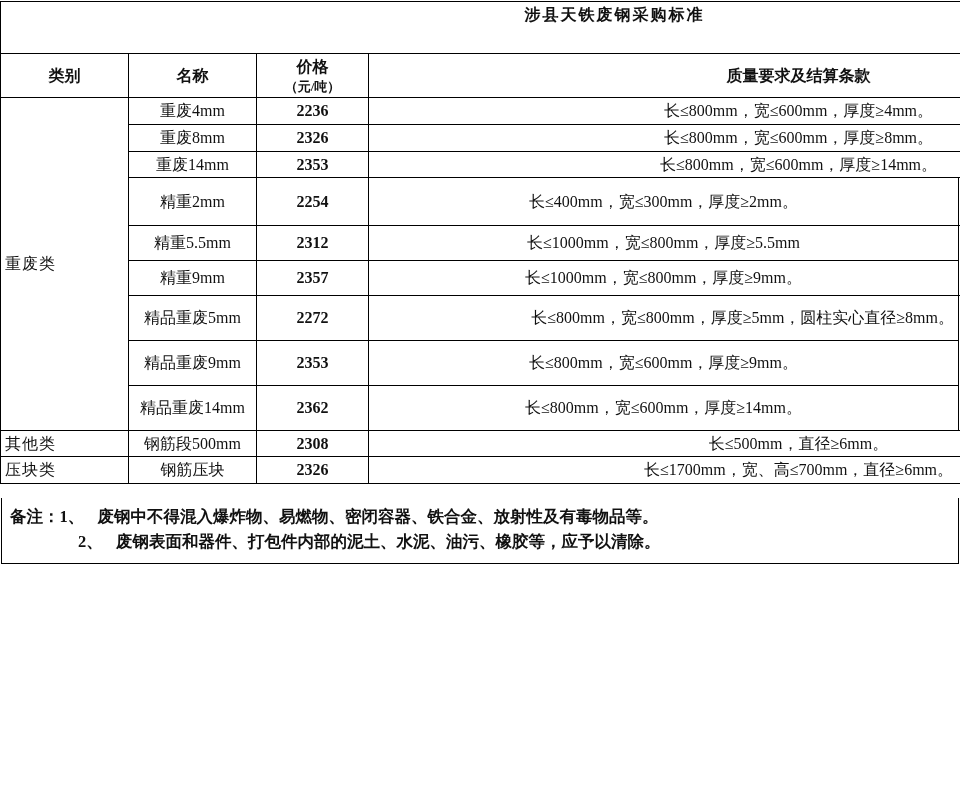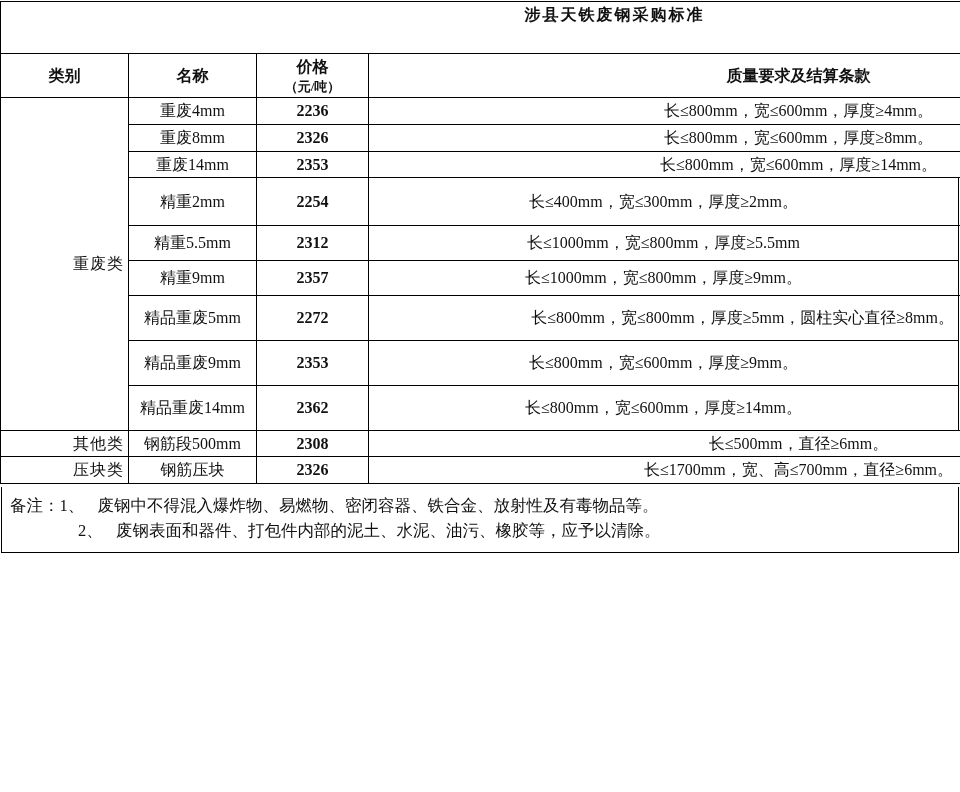--- a/index.html
+++ b/index.html
@@ -56,21 +56,21 @@
     font-weight: bold;
     font-size: 19px;
     padding: 6px 2px;
   }
   .hdr .sub {
     display: block;
     font-size: 13px;
     font-weight: bold;
   }
   .cat {
-    text-align: right;
+    text-align: left;
     font-size: 19px;
     letter-spacing: 1px;
   }
   .name {
     text-align: center;
     font-size: 17px;
   }
   .price {
     text-align: center;
     font-weight: bold;
@@ -81,23 +81,24 @@
     font-size: 16.5px;
     padding: 5px 6px;
   }
   .spec.left {
     text-align: right;
   }
   .note-wrap {
     border: 1px solid #000;
     border-top: none;
     width: 958px;
-    margin: 3px auto;
+    margin: 14px auto;
     box-sizing: border-box;
     padding: 6px 8px 8px 8px;
+    font-weight: bold;
   }
   .note-line {
     font-size: 16.5px;
     line-height: 1.55;
     white-space: nowrap;
   }
   .note-line .idx {
     display: inline-block;
     width: 38px;
   }

